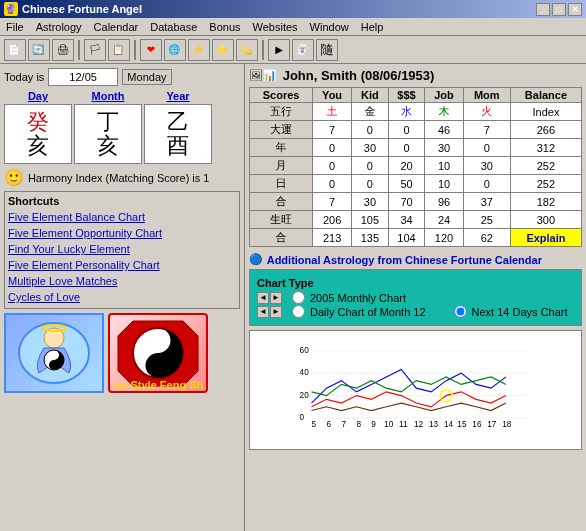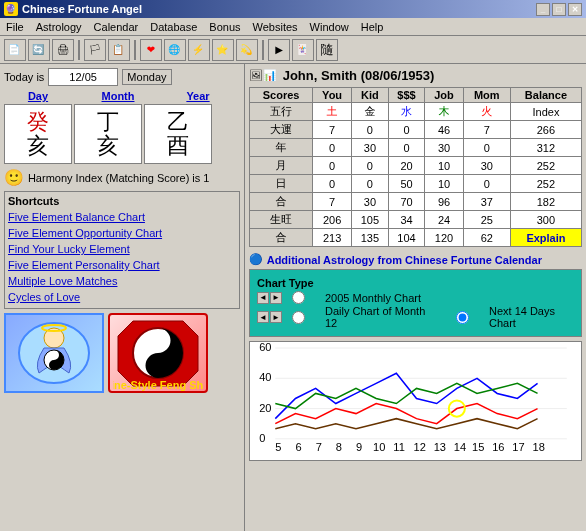--- a/index.html
+++ b/index.html
@@ -87,21 +87,21 @@
       background: #d4d0c8;
       border: 1px solid #808080;
       padding: 1px 4px;
       cursor: pointer;
       font-size: 11px;
     }
 
     
     .cal-headers {
       display: flex;
-      gap: 12px;
+      gap: 2px;
       margin-bottom: 2px;
     }
     .cal-header-cell {
       width: 68px;
       text-align: center;
       font-weight: bold;
       text-decoration: underline;
       color: #0000cc;
       cursor: pointer;
       font-size: 11px;
@@ -221,36 +221,36 @@
     }
     .chart-type-box {
       border: 1px solid #808080;
       background: #14b8a6;
       padding: 7px;
       margin-bottom: 4px;
     }
     .chart-type-title { font-weight: bold; margin-bottom: 2px; }
     .chart-options { display: flex; flex-direction: column; gap: 1px; }
     .chart-option-row { display: flex; gap: 8px; align-items: center; }
-    .radio-group { display: flex; align-items: center; gap: 20px; justify-content: flex-end; }
+    .radio-group { display: flex; align-items: center; gap: 5px; justify-content: flex-end; }
     .chart-nav { display: flex; align-items: center; gap: 1px; margin-right: 2px; }
     .nav-btn { 
       width: 12px; height: 12px; 
       background: #d4d0c8; 
       border: 1px solid #808080; 
       cursor: pointer; 
       font-size: 8px; 
       display: flex; align-items: center; justify-content: center;
     }
 
     
     .chart-area {
       background: white;
       border: 1px solid #808080;
-      padding: 1px;
+      padding: 16px;
       height: 120px;
       position: relative;
     }
 
     
     .char-day-top { color: #cc0000; }
   </style>
 </head>
 <body>
 

